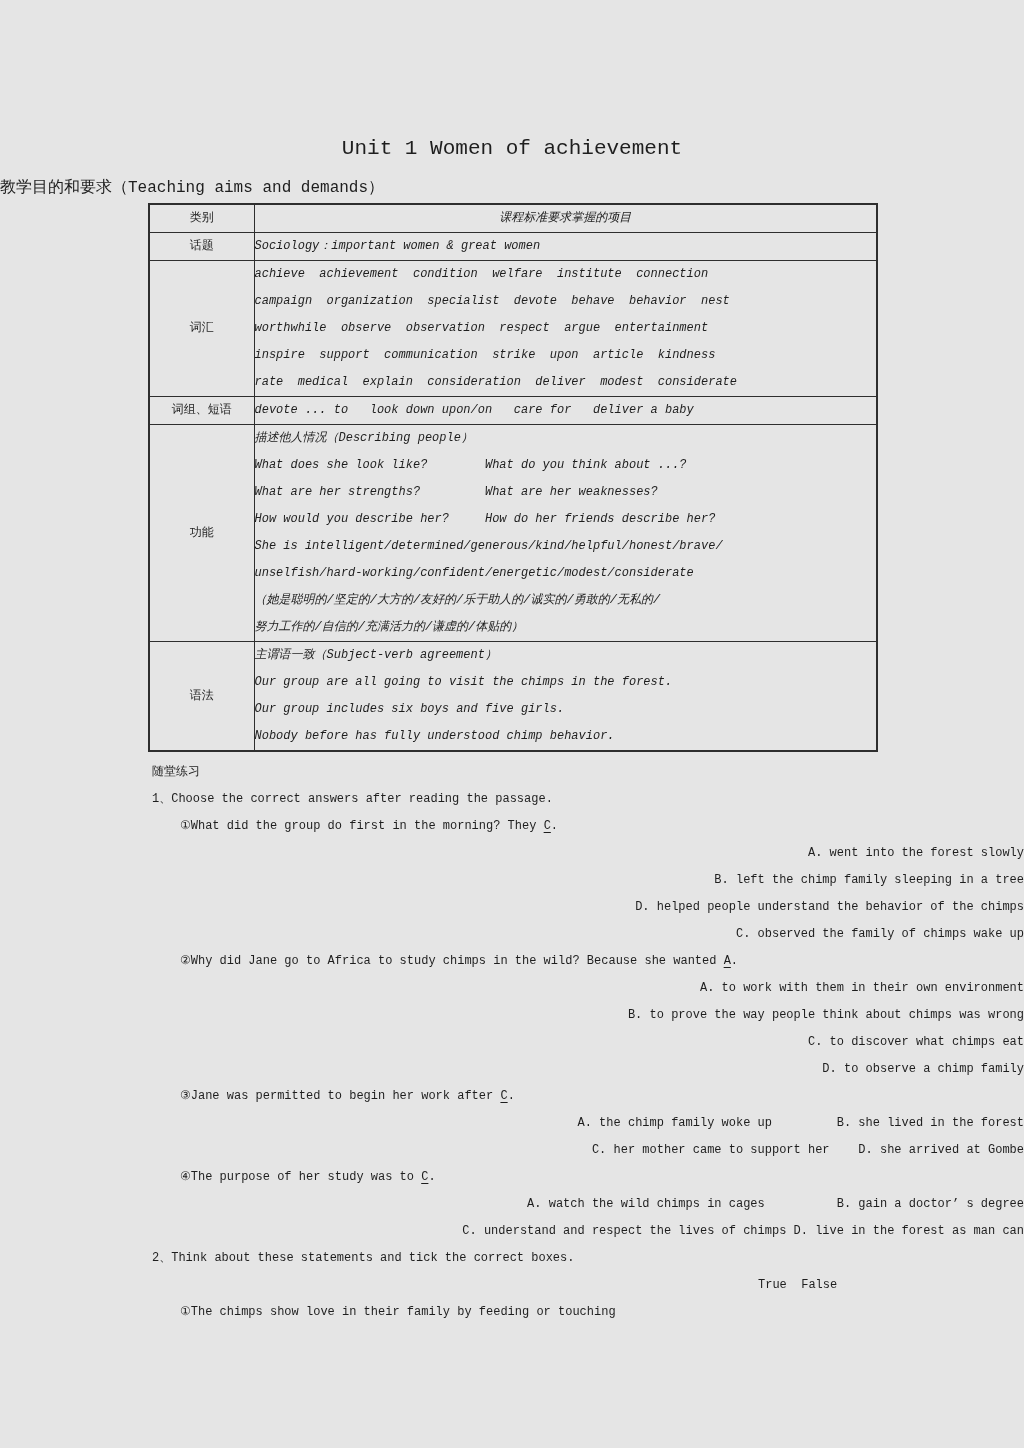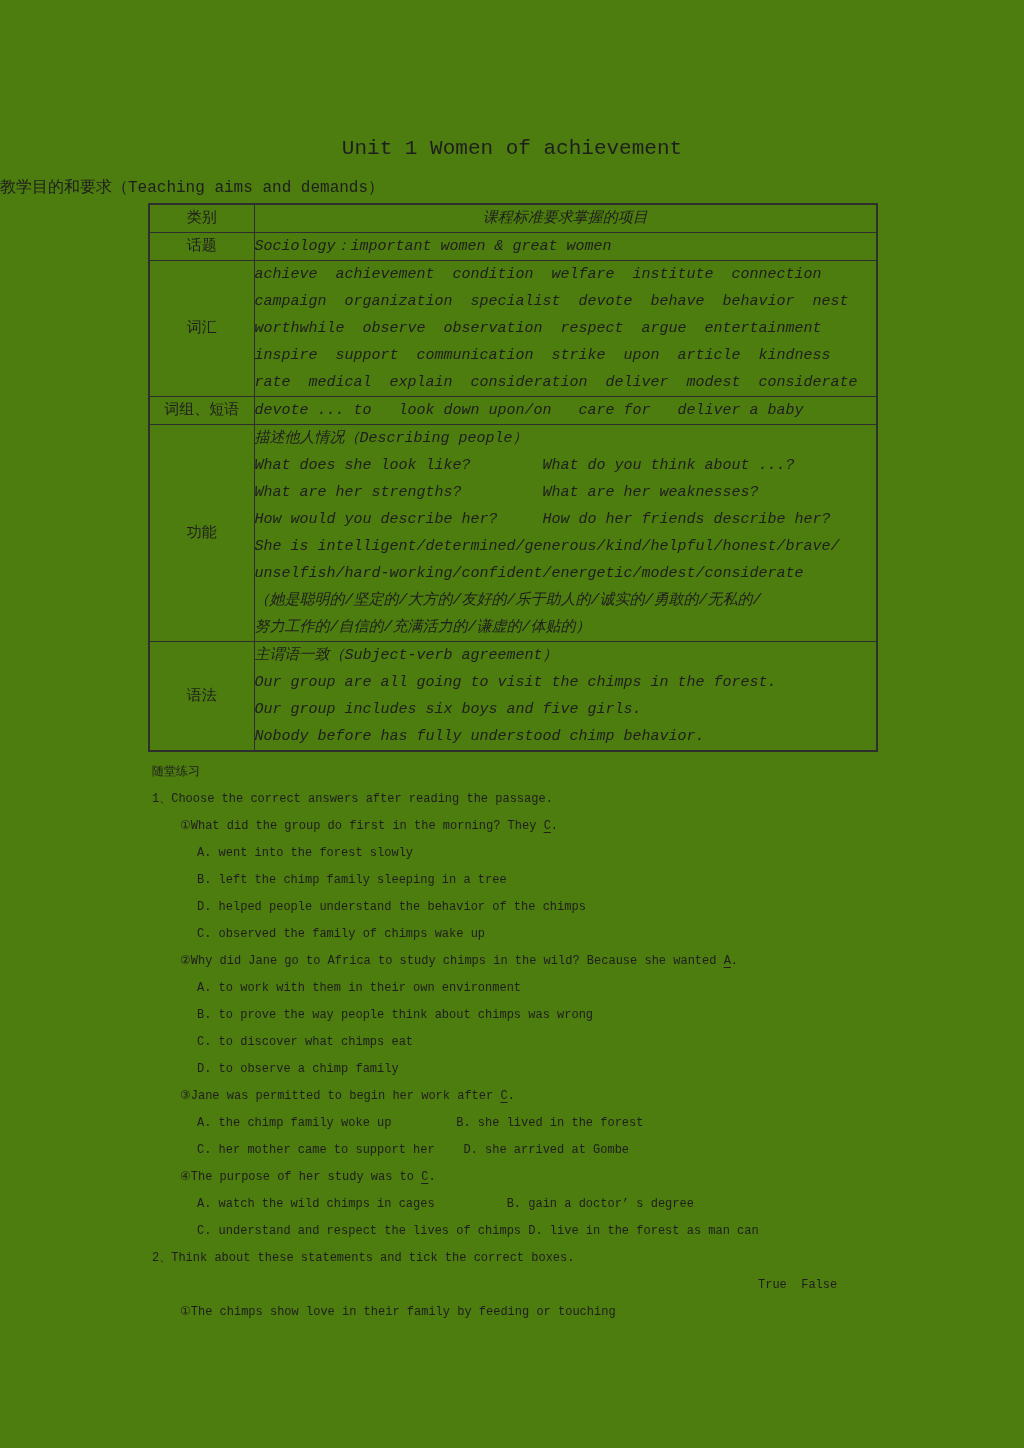--- a/index.html
+++ b/index.html
@@ -1,38 +1,38 @@
 <!DOCTYPE html>
 <html><head>
 <meta charset="utf-8">
 <style>
   html,body{margin:0;padding:0;background:#f7f7f7;}
   .page{
-    position:relative;width:1024px;height:1448px;background:#4d7c0f;
+    position:relative;width:1024px;height:1448px;background:#e5e5e5;
     color:#1e1e1e;overflow:hidden;
     font-family:"Liberation Mono","DejaVu Sans Mono",monospace;
   }
   .title{padding-top:135px;text-align:center;font-size:21px;line-height:27px;white-space:pre;}
   .subtitle{margin-top:14px;text-align:left;font-size:16px;line-height:24px;white-space:pre;}
   table.aims{
     margin:3px 0 0 148px;width:728px;border-collapse:collapse;table-layout:fixed;
     border:2px solid #2e2e2e;
   }
-  table.aims td{border:1.5px solid #2e2e2e;font-size:15px;vertical-align:middle;padding:0;}
+  table.aims td{border:1.5px solid #2e2e2e;font-size:12px;vertical-align:middle;padding:0;}
   col.c1{width:105px;}
   col.c2{width:623px;}
   td.lab{text-align:center;}
   td.con{padding:1px 4px 1px 8px;font-style:italic;}
   td.ctr{text-align:center;}
   .cl{white-space:pre;line-height:27px;}
   .hl{white-space:pre;line-height:27px;}
   .ex{margin:7px 0 0 152px;font-size:12px;}
   .xl{white-space:pre;line-height:27px;min-height:27px;}
   .i1{padding-left:28px;}
-  .i2{padding-left:45px;}
+  .i2{padding-left:45px;text-align:right;}
   .tf{padding-left:606px;}
   .ul{text-decoration:underline;text-underline-offset:3px;}
 </style>
 </head>
 <body>
 
 <div class="page">
 
   <div class="title">Unit 1 Women of achievement</div>
   <div class="subtitle">教学目的和要求（Teaching aims and demands）</div>

